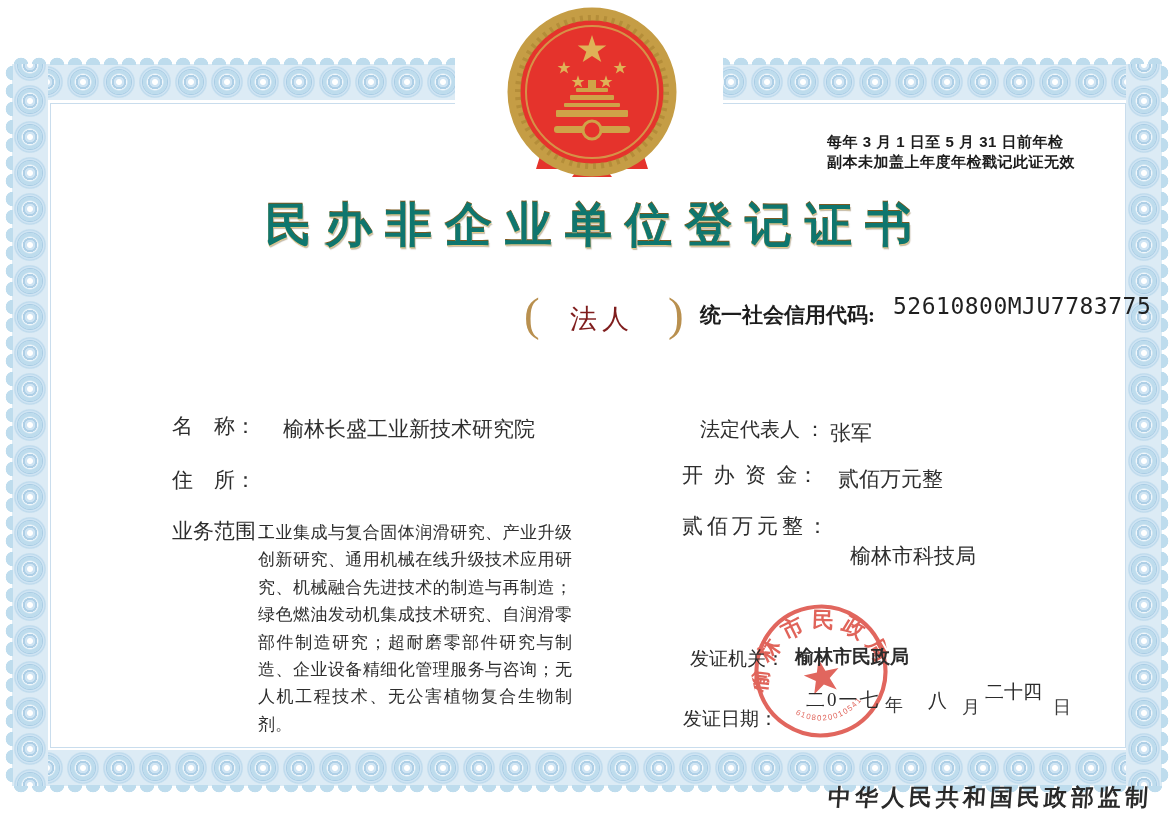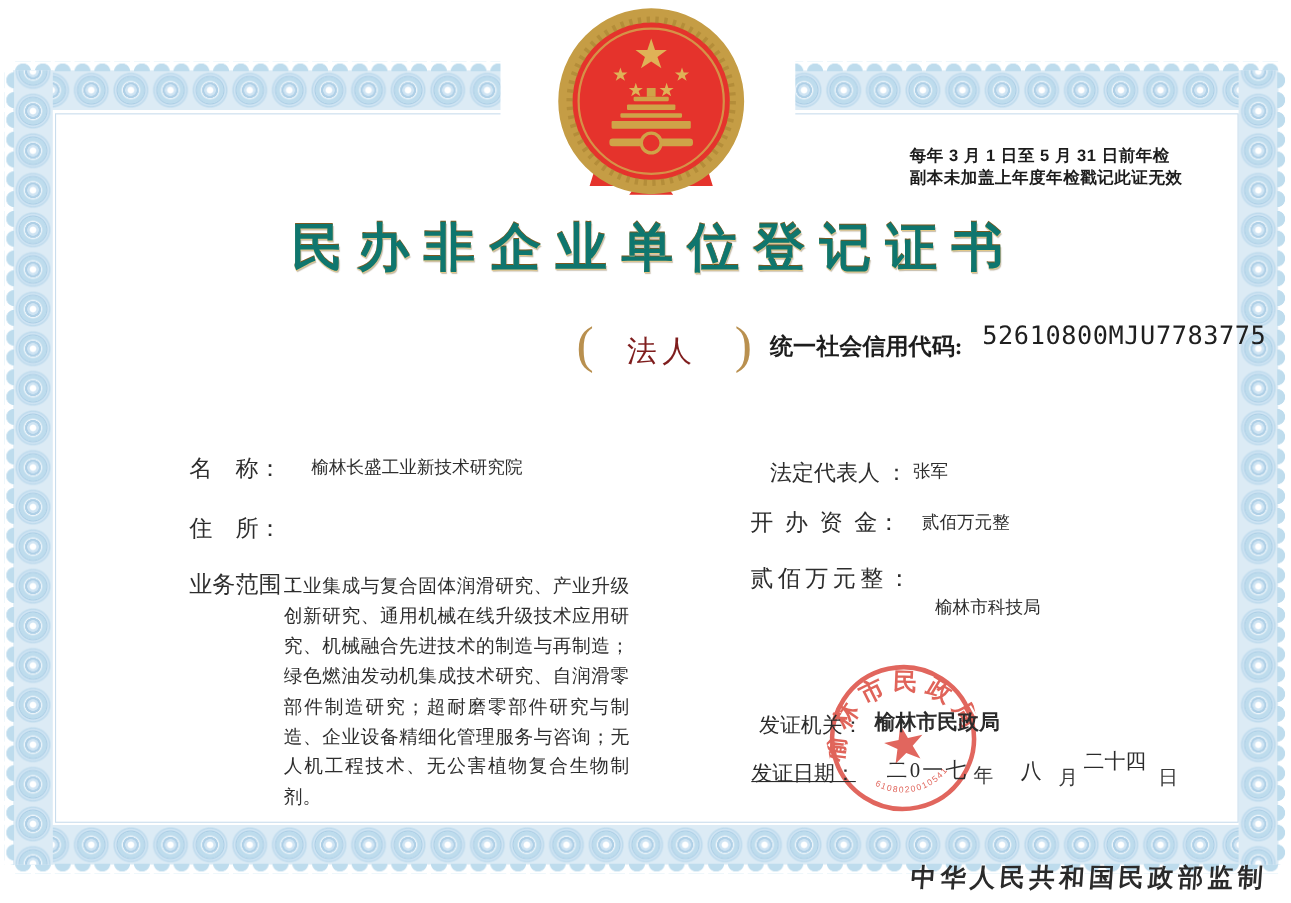--- a/index.html
+++ b/index.html
@@ -43,21 +43,21 @@
   .paren{position:absolute;top:287px;font-size:47px;font-weight:400;color:#b9904f;
     font-family:"Liberation Serif",serif;}
   .paren-open{left:524px;} .paren-close{left:668px;}
   .entity-type{position:absolute;left:570px;top:301px;font-size:27px;color:#7f1d1d;letter-spacing:5px;}
   .code-label{position:absolute;left:700px;top:301px;font-size:21px;font-weight:700;color:#1d1d1d;}
   .code-value{position:absolute;left:893px;top:293px;font-size:23px;color:#1f1f1f;
     font-family:"DejaVu Sans Mono","Liberation Mono",monospace;letter-spacing:0.5px;}
 
   
   .label{position:absolute;white-space:pre;color:#2d2d2d;font-size:21px;}
-  .value{position:absolute;color:#2e2e2e;font-size:16px;
+  .value{position:absolute;color:#2e2e2e;font-size:21px;
     font-family:"Liberation Sans","DejaVu Sans",sans-serif;}
   .scope-value{width:314px;font-size:17px;line-height:27.4px;text-align:justify;}
 
   
   .issue-text{position:absolute;z-index:3;color:#2b2b2b;font-size:19px;white-space:pre;}
   .date-unit{font-size:18px;color:#3a3a3a;}
   .seal{position:absolute;left:752px;top:602px;width:138px;height:138px;z-index:2;
     transform:rotate(-12deg);opacity:.88;}
 
   .footer{position:absolute;left:828px;top:782px;font-size:23px;letter-spacing:4px;
@@ -125,21 +125,21 @@
 
   <span class="label" style="left:682px;top:461px;text-align:right;">开  办  资  金：</span>
   <span class="value" style="left:838px;top:465px;">贰佰万元整</span>
 
   <span class="label" style="left:682px;top:512px;letter-spacing:4px;">贰佰万元整：</span>
   <span class="value" style="left:850px;top:516px;margin-top:26px;">榆林市科技局</span>
 
   <span class="issue-text" style="left:690px;top:646px;">发证机关：</span>
   <span class="issue-text" style="left:795px;top:644px;font-family:'Liberation Sans',sans-serif;font-weight:600;">榆林市民政局</span>
 
-  <span class="issue-text" style="left:683px;top:690px;text-decoration:underline;">发证日期：</span>
+  <span class="issue-text" style="left:683px;top:706px;">发证日期：</span>
   <span class="issue-text" style="left:806px;top:687px;letter-spacing:2px;">二0一七</span>
   <span class="issue-text date-unit" style="left:885px;top:693px;">年</span>
   <span class="issue-text" style="left:928px;top:688px;">八</span>
   <span class="issue-text date-unit" style="left:962px;top:695px;">月</span>
   <span class="issue-text" style="left:985px;top:679px;">二十四</span>
   <span class="issue-text date-unit" style="left:1053px;top:695px;">日</span>
 
   <svg class="seal" viewBox="0 0 150 150">
     <defs>
       <path id="sealTextArc" d="M 13 90 A 62 62 0 1 1 137 90" fill="none"></path>

